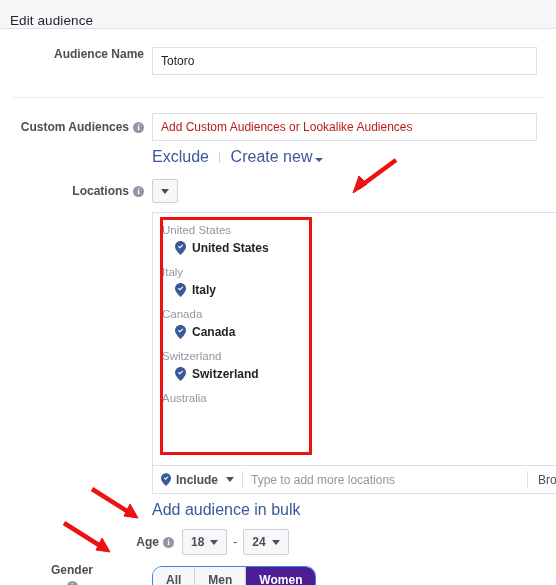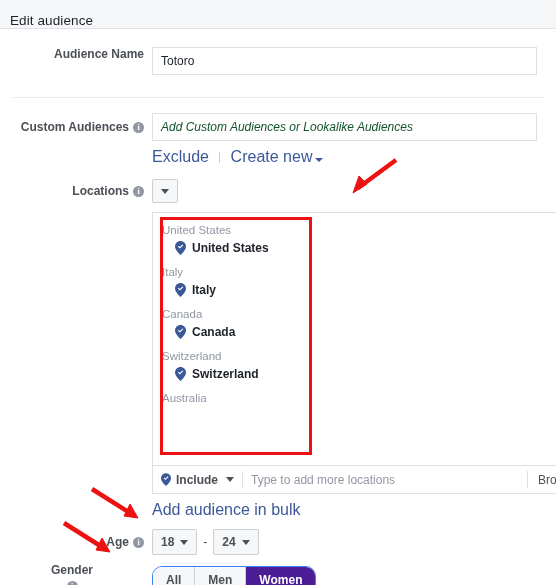--- a/index.html
+++ b/index.html
@@ -86,22 +86,21 @@
     height: 28px;
     box-sizing: border-box;
     display: flex;
     align-items: center;
     padding: 0 8px;
     font-size: 12px;
     color: #1d2129;
     width: 385px;
   }
   .text-input.placeholder {
-    color: #14532d;
-    font-style: italic;
+    color: #b91c1c;
   }
 
   
   .divider {
     border-top: 1px solid #e9ebee;
     margin: 0 12px;
   }
 
   
   .link {
@@ -441,21 +440,21 @@
 
       <div style="padding-top:7px;">
         <span class="link">Add audience in bulk</span>
       </div>
     </div>
   </div>
 
   <div style="height:10px;"></div>
 
   <div class="row">
-    <div class="label-col" style="height:26px;">
+    <div class="label-col" style="height:26px;margin-left:30px;">
       <span>Age</span>
       <i class="info-icon">i</i>
     </div>
     <div class="field-col">
       <div class="age-controls">
         <div class="btn btn-age">
           <span>18</span>
           <span class="caret"></span>
         </div>
         <span class="age-dash">-</span>

